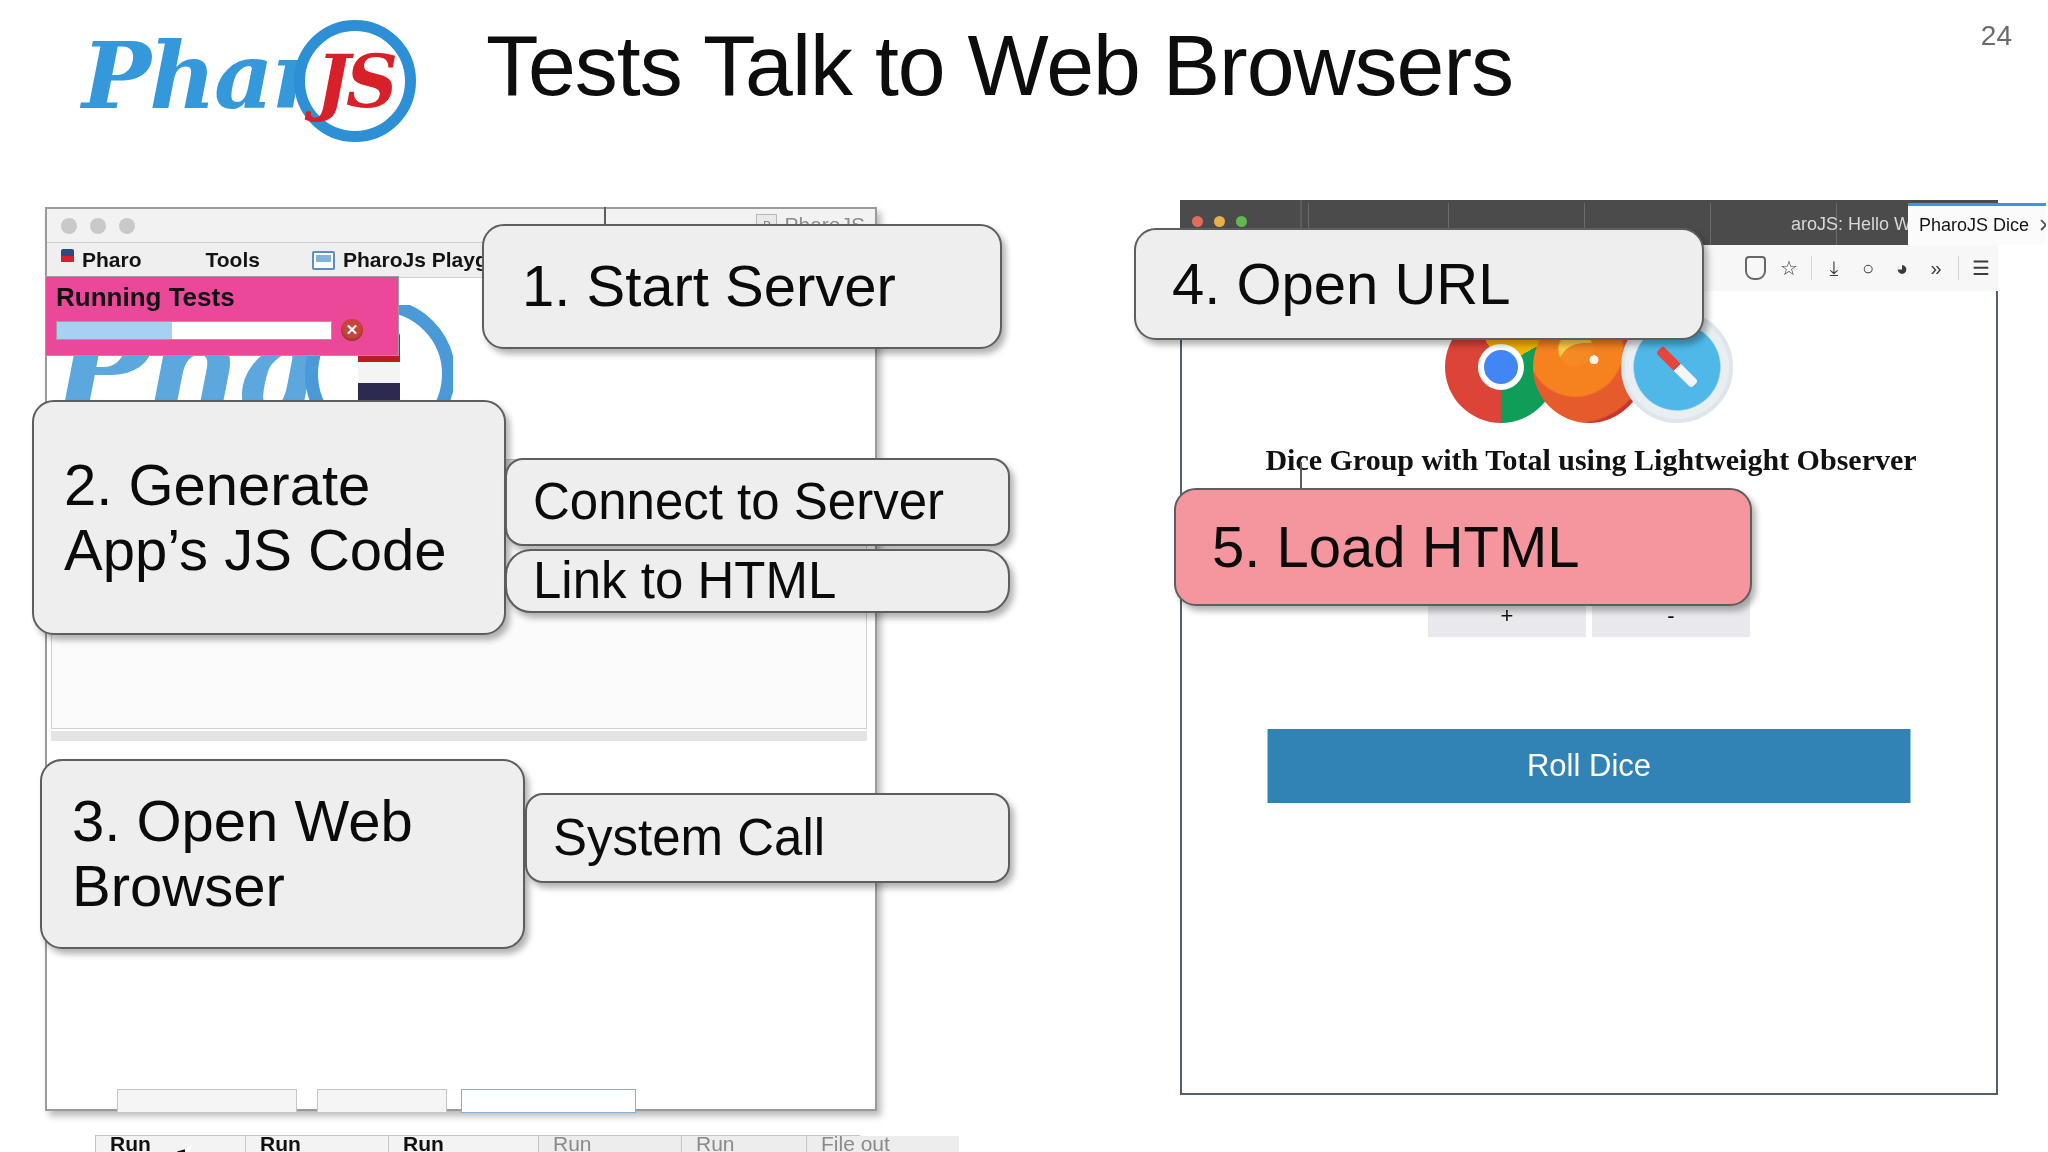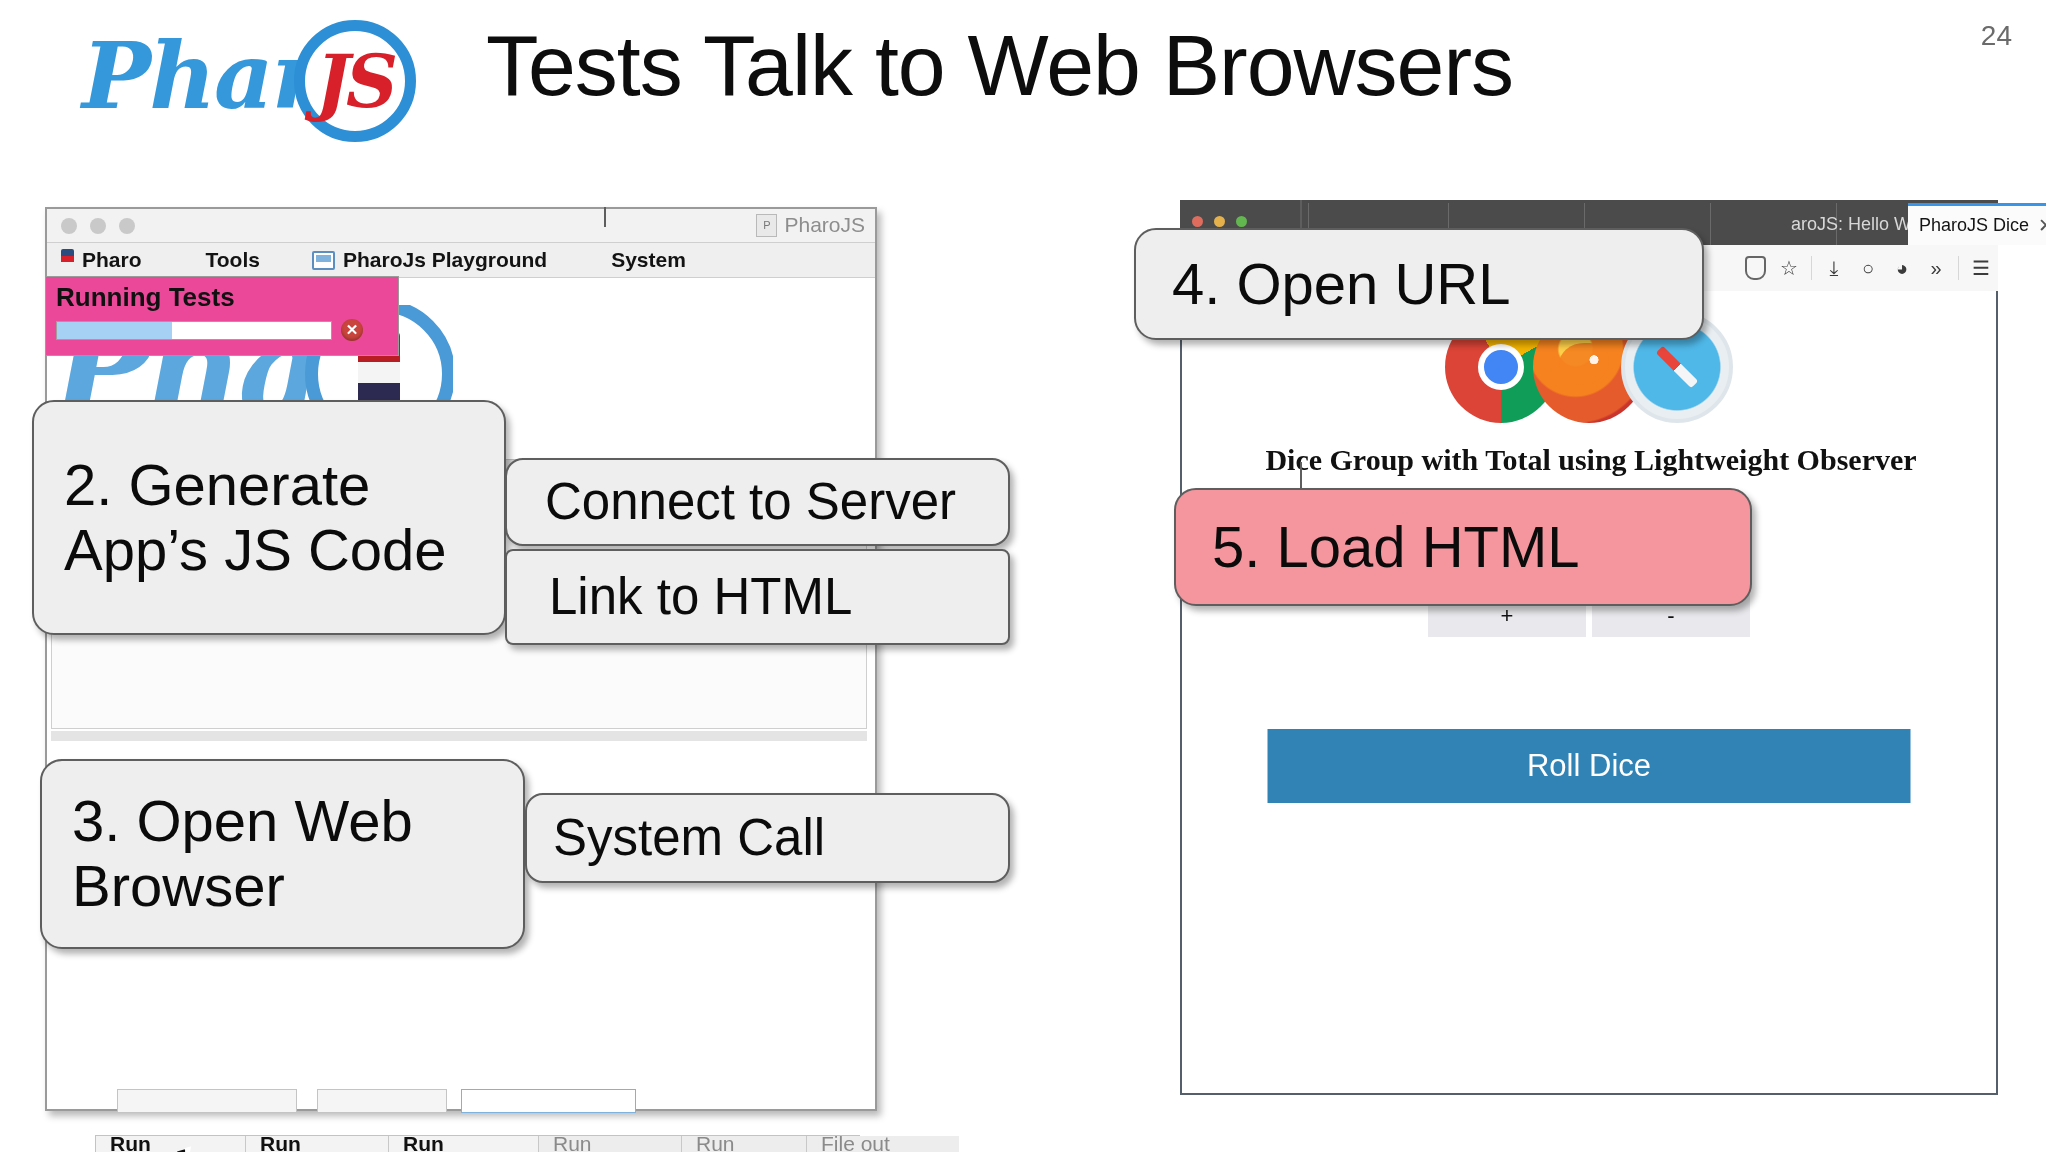--- a/index.html
+++ b/index.html
@@ -269,22 +269,22 @@
     position:absolute; background:#eeeeee; border:2px solid #5e5e5e;
     border-radius:22px; box-shadow:4px 5px 6px rgba(0,0,0,0.30);
     display:flex; align-items:center; box-sizing:border-box; z-index:20;
     color:#0b0b0b; line-height:1.12;
   }
   .callout.pink{ background:#f5959e;margin-left:40px; }
   .callout .ct{ display:block; width:100%; }
 
   #co-1 { left:482px; top:224px; width:520px; height:125px; font-size:58px; padding-left:38px; }
   #co-2 { left:32px; top:400px; width:474px; height:235px; font-size:58px; padding-left:30px; }
-  #co-connect { left:505px; top:458px; width:505px; height:88px; font-size:51px; padding-left:38px; border-radius:18px;}
-  #co-link    { left:505px; top:549px; width:505px; height:96px; font-size:51px; padding-left:42px; border-radius:8px;}
+  #co-connect { left:505px; top:458px; width:505px; height:88px; font-size:51px; padding-left:26px; border-radius:18px;}
+  #co-link    { left:505px; top:549px; width:505px; height:64px; font-size:51px; padding-left:26px; border-radius:26px;}
   #co-3 { left:40px; top:759px; width:485px; height:190px; font-size:58px; padding-left:30px; }
   #co-syscall { left:525px; top:793px; width:485px; height:90px; font-size:51px; padding-left:26px; border-radius:18px;}
   #co-4 { left:1134px; top:228px; width:570px; height:112px; font-size:58px; padding-left:36px; }
   #co-5 { left:1134px; top:488px; width:578px; height:118px; font-size:58px; padding-left:36px; }
 
   .lead{ position:absolute; width:2px; background:#5e5e5e; z-index:19; }
 </style>
 </head>
 <body>
 
@@ -443,20 +443,23 @@
       </div>
 
       <div id="roll-btn">Roll Dice</div>
     </div>
   </div>
 
   <div class="lead" style="left:604px; top:207px; height:20px;"></div>
   <div class="lead" style="left:1300px; top:200px; height:30px;"></div>
   <div class="lead" style="left:1300px; top:462px; height:28px;"></div>
 
+  <div class="callout" id="co-1">
+    <span class="ct">1.  Start Server</span>
+  </div>
 
   <div class="callout" id="co-2">
     <span class="ct">2. Generate App’s JS Code</span>
   </div>
 
   <div class="callout" id="co-connect">
     <span class="ct">Connect to Server</span>
   </div>
 
   <div class="callout" id="co-link">

